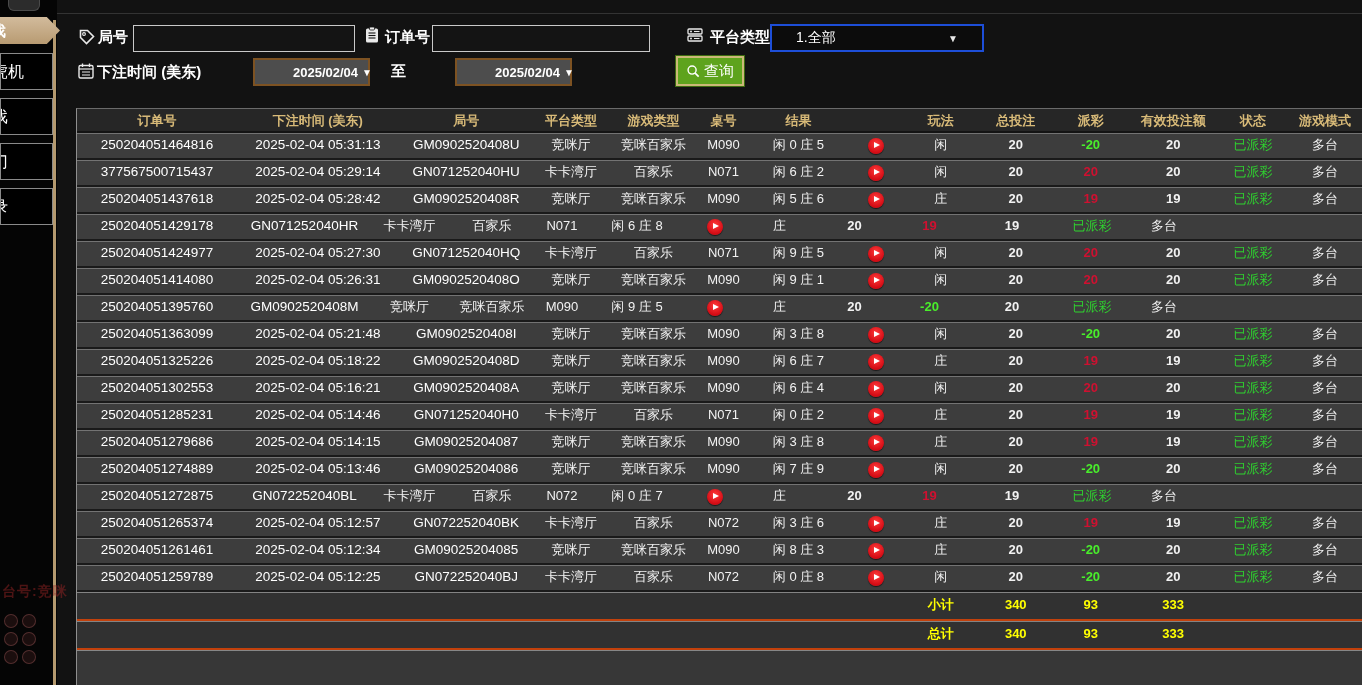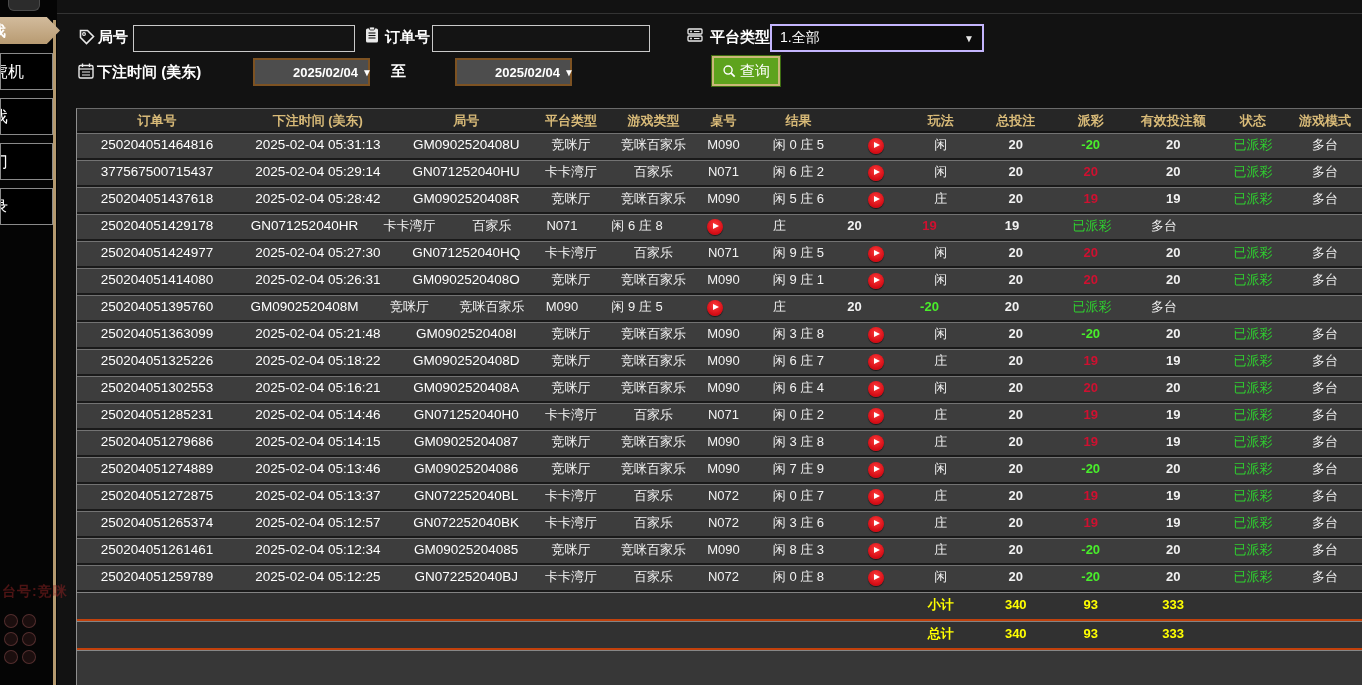--- a/index.html
+++ b/index.html
@@ -49,31 +49,31 @@
   .date-btn {
     background:#4d4d4d; border:2px solid #7d5222; height:28px;
     color:#fff; font-size:13px; font-weight:bold;
     display:flex; align-items:center; justify-content:center; gap:4px;
     cursor:pointer;
     padding-left:42px;
   }
   .date-btn .arrow { font-size:10px; }
 
   .select-box {
-    background:#0c0c0c; border:2px solid #c4b5fd; height:28px;
+    background:#0c0c0c; border:2px solid #1d4ed8; height:28px;
     color:#fff; font-size:14px; display:flex; align-items:center;
-    padding:0 8px; cursor:pointer;
+    padding:0 24px; cursor:pointer;
   }
   .select-box .sel-val { flex:1; }
   .select-box .arrow { font-size:10px; color:#e8e8e8; }
 
   .query-btn {
     background:#5ea31d; border:2px solid #cbb878; outline:1px solid #3c6c10; height:30px;
     color:#fff; font-size:15px; display:flex; align-items:center; gap:3px;
-    padding:0 8px; cursor:pointer;margin-left:36px;
+    padding:0 8px; cursor:pointer;
   }
 
   
   .tbl { left:76px; top:108px; width:1286px; border-left:1px solid #8f8f8f; border-top:1px solid #6a6a6a; }
   .thead, .trow, .sumrow { display:flex; }
   .thead {
     height:24px; line-height:23px; background:#262626;
     color:#d8ba78; font-weight:bold; font-size:13px;
     border-bottom:2px solid #141414;
   }
@@ -455,21 +455,20 @@
     </div>
     <div class="cell c9">闲</div>
     <div class="cell c10">20</div>
     <div class="cell c11 neg">-20</div>
     <div class="cell c12">20</div>
     <div class="cell c13">已派彩</div>
     <div class="cell c14">多台</div>
   </div>
       <div class="trow">
     <div class="cell c1">250204051272875</div>
-    <div class="cell c2">2025-02-04 05:13:37</div>
     <div class="cell c3">GN072252040BL</div>
     <div class="cell c4">卡卡湾厅</div>
     <div class="cell c5">百家乐</div>
     <div class="cell c6">N072</div>
     <div class="cell c7">闲 0 庄 7</div>
     <div class="cell c8">
       <span class="playbtn"><span class="tri"></span></span>
     </div>
     <div class="cell c9">庄</div>
     <div class="cell c10">20</div>

